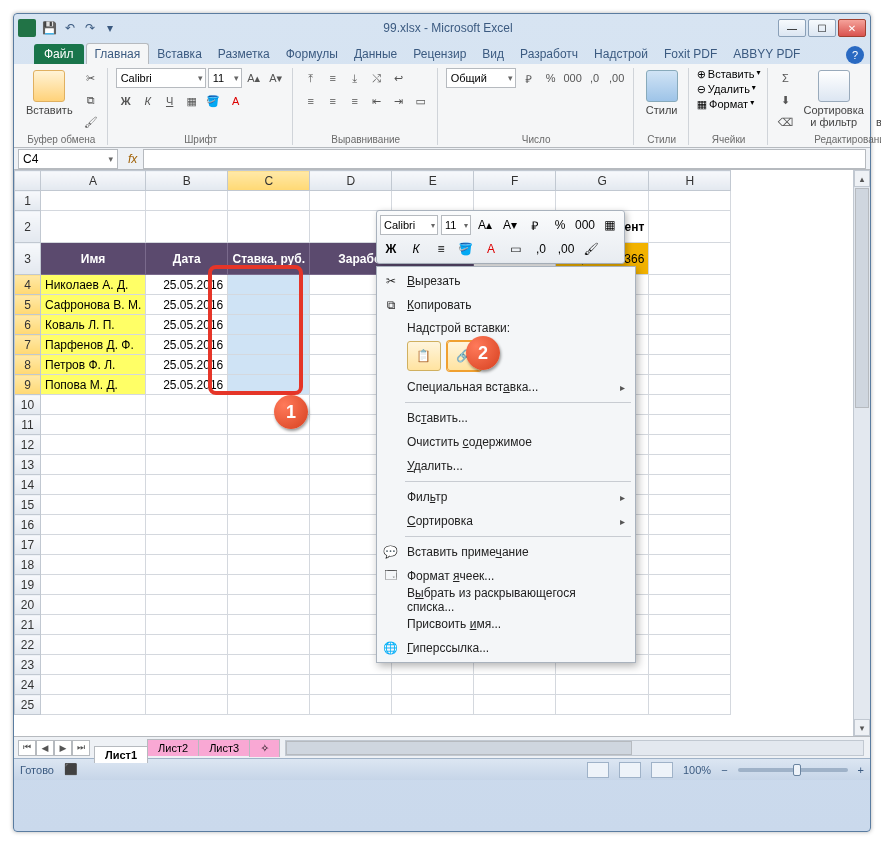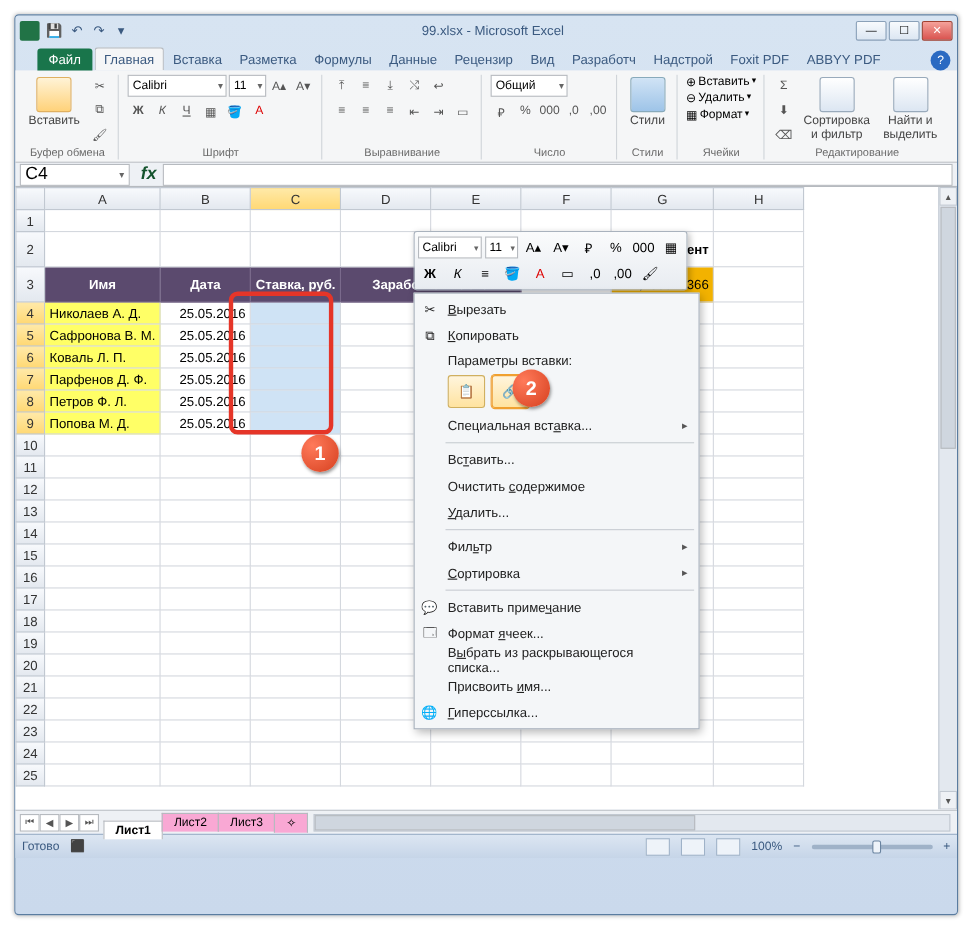--- a/index.html
+++ b/index.html
@@ -24,24 +24,24 @@
 .group-body{ display:flex; gap:4px; align-items:flex-start; height:64px;}
 .group-label{ font-size:10px; color:#6a6a6a; text-align:center; margin-top:2px; width:100%;}
 .bigbtn{ display:flex;flex-direction:column;align-items:center;gap:2px;font-size:11px;color:#444;padding:2px 4px;}
 .bigbtn .ic{ width:32px;height:32px;border:1px solid #e0b060;background:linear-gradient(#fff3d6,#ffd27a);border-radius:3px;}
 .col3{display:flex;flex-direction:column;gap:2px;}
 .smbtn{ width:20px;height:20px;border:1px solid transparent;display:flex;align-items:center;justify-content:center;font-size:11px;color:#555;}
 .combo{ height:20px;border:1px solid #b6babf;background:#fff;font-size:11px;padding:0 14px 0 4px;display:flex;align-items:center;position:relative;}
 .combo::after{content:"▾";position:absolute;right:2px;color:#666;font-size:9px;}
 .row{display:flex;gap:2px;}
 
-.formula-bar{ height:22px;background:#eef1f5;border-bottom:1px solid #b6babf;display:flex;align-items:center;font-size:16px; gap:0;text-align:center;}
+.formula-bar{ height:22px;background:#eef1f5;border-bottom:1px solid #b6babf;display:flex;align-items:center;font-size:12px; gap:0;text-align:center;}
 .namebox{ width:100px; height:20px;border:1px solid #b6babf;background:#fff;margin:0 4px;padding:0 4px;display:flex;align-items:center;justify-content:space-between;}
 .namebox::after{content:"▾";color:#666;font-size:9px;}
-.fx{ padding:0 6px;color:#14532d;font-style:italic;font-weight:bold;}
+.fx{ padding:0 6px;color:#a16207;font-style:italic;}
 .fx-input{ flex:1;height:20px;border:1px solid #b6babf;background:#fff;margin-right:4px;}
 
 .grid-area{ position:relative; background:#fff; height:566px; overflow:hidden;}
 table.sheet{ border-collapse:collapse; font-size:12px; position:relative;}
 .colhdr th{ background:linear-gradient(#f7f9fc,#e3e8ef); border:1px solid #c1c8d1; height:20px; font-weight:normal; color:#333;min-width:82px;}
 .colhdr th.sel{ background:linear-gradient(#ffe9a8,#ffd873);}
 .colhdr th.corner{min-width:26px;width:26px;}
 .rowhdr{ background:linear-gradient(#f7f9fc,#e3e8ef); border:1px solid #c1c8d1; width:26px; text-align:center;font-weight:normal;color:#333;}
 .rowhdr.sel{background:linear-gradient(#ffe9a8,#ffd873);}
 td{ border:1px solid #d4d8de; height:20px; padding:0 4px; white-space:nowrap;}
@@ -184,21 +184,21 @@
          <div class="smbtn">≡</div>
          <div class="smbtn">≡</div>
          <div class="smbtn">⇤</div>
          <div class="smbtn">⇥</div>
          <div class="smbtn">▭</div>
        </div>
      </div>
      <div class="group-label">Выравнивание</div>
    </div>
    <div class="group">
-     <div class="group-body" style="flex-direction:column;gap:3px;">
+     <div class="group-body" style="flex-direction:row;gap:3px;">
        <div class="combo" style="width:70px">Общий</div>
        <div class="row">
          <div class="smbtn">₽</div>
          <div class="smbtn">%</div>
          <div class="smbtn">000</div>
          <div class="smbtn">,0</div>
          <div class="smbtn">,00</div>
        </div>
      </div>
      <div class="group-label">Число</div>
@@ -586,21 +586,21 @@
 
    <div class="context-menu" style="left:362px;top:96px;">
      <div class="cm-item">
           <span class="mi-icon">✂</span>
           <span><u class="acc">В</u>ырезать</span>
         </div>
      <div class="cm-item">
           <span class="mi-icon">⧉</span>
           <span><u class="acc">К</u>опировать</span>
         </div>
-     <div class="cm-header">Параметры вставки:</div>
+     <div class="cm-header">Надстрой вставки:</div>
      <div class="cm-paste-row">
        <div class="paste-opt">📋</div>
        <div class="paste-opt sel">🔗
          <div class="callout" style="position:absolute;left:18px;top:-6px;">2</div>
        </div>
      </div>
      <div class="cm-item">
           <span>Специальная вст<u class="acc">а</u>вка...</span>
           <span class="arrow">▸</span>
         </div>

